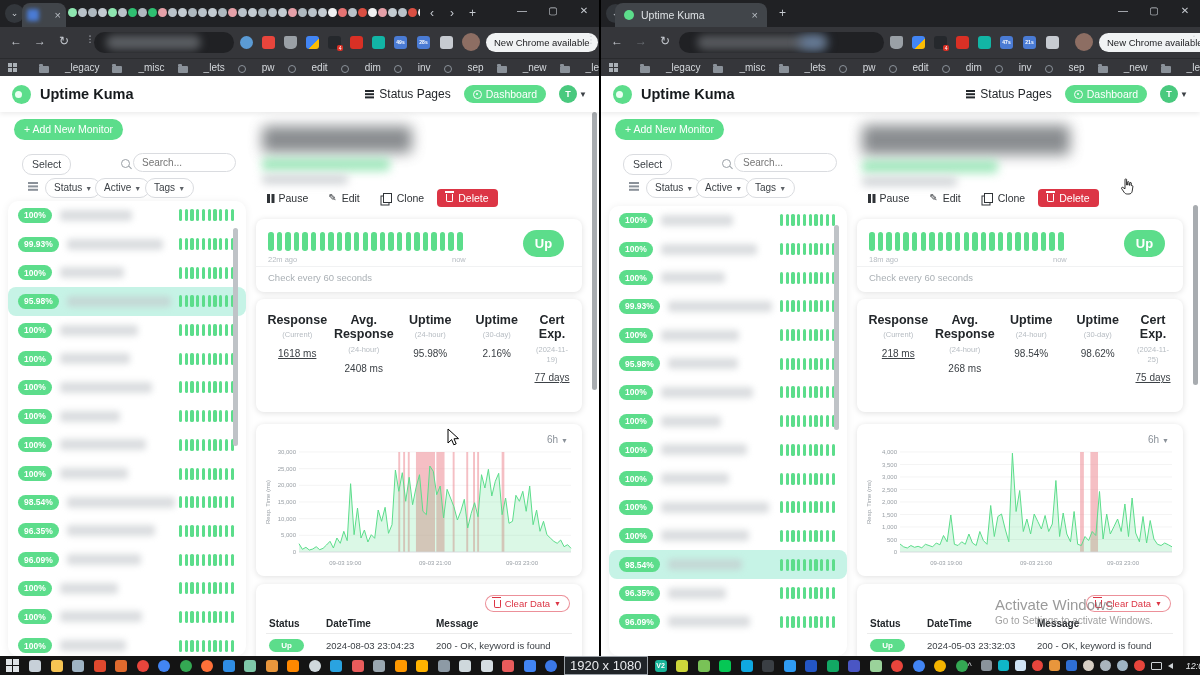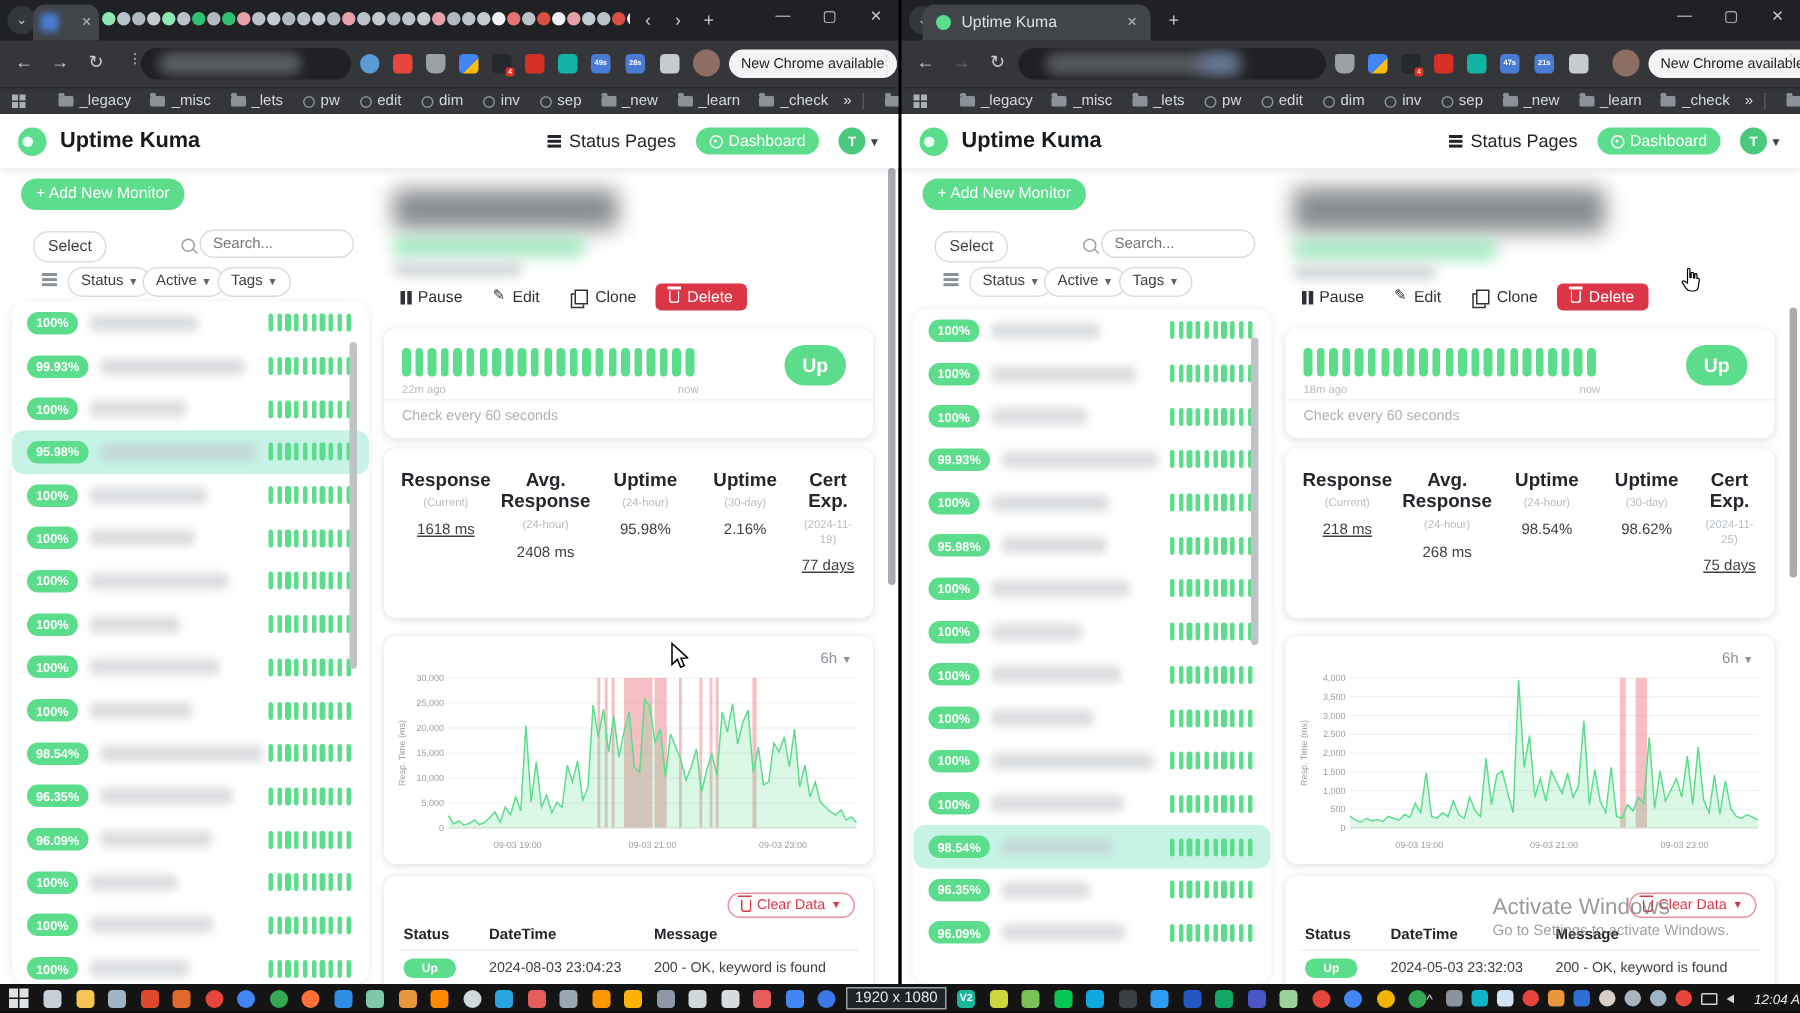--- a/index.html
+++ b/index.html
@@ -37,21 +37,21 @@
   .newchrome{position:absolute;top:6px;height:19px;background:#f1f3f4;border-radius:10px;color:#202124;
              font-size:9.5px;line-height:19px;padding:0 8px;white-space:nowrap;}
   .kebab{position:absolute;top:7px;color:#c7cbd1;font-size:10px;}
   
   .bookbar{position:absolute;top:58px;left:0;right:0;height:18px;background:#35363a;border-top:1px solid #2a2b2e;
            display:flex;align-items:center;padding:0 8px;box-sizing:border-box;color:#d5d9dd;font-size:10px;}
   .bgrid{width:9px;height:9px;display:grid;grid-template-columns:4px 4px;grid-gap:1px;margin-right:8px;}
   .bgrid i{background:#aab0b6;display:block;}
   .bdiv{width:1px;height:11px;background:#54585d;margin:0 7px;}
   .bmitems{display:flex;align-items:center;gap:13px;}
-  .bmitem{display:flex;align-items:center;gap:4px;white-space:nowrap;}
+  .bmitem{display:flex;align-items:flex-end;gap:16px;white-space:nowrap;}
   .bmic{display:inline-block;}
   .bmic.folder{width:10px;height:7px;background:#8a9199;border-radius:1px;position:relative;}
   .bmic.folder::before{content:"";position:absolute;top:-2px;left:0;width:4px;height:2px;background:#8a9199;border-radius:1px 1px 0 0;}
   .bmic.globe{width:8px;height:8px;border:1.2px solid #8a9199;border-radius:50%;box-sizing:border-box;}
   .bmright{margin-left:auto;display:flex;align-items:center;gap:7px;}
   
   .page{position:absolute;top:76px;left:0;right:0;height:580px;background:#fff;overflow:hidden;}
   .appheader{position:absolute;top:0;left:0;right:0;height:36px;background:#fff;box-shadow:0 2px 5px rgba(0,0,0,.08);z-index:5;
              display:flex;align-items:center;padding:0 12px;box-sizing:border-box;}
   .logo{width:19px;height:19px;border-radius:50%;background:#5cdd8b;position:relative;margin-right:9px;}
@@ -138,21 +138,21 @@
   .wmark1{position:absolute;left:394px;top:520px;font-size:15px;color:rgba(120,120,120,.75);}
   .wmark2{position:absolute;left:394px;top:539px;font-size:10px;color:rgba(120,120,120,.7);}
   
   #taskbar{position:absolute;left:0;top:656px;width:1200px;height:19px;background:#141414;display:flex;
            align-items:center;padding:0 6px;box-sizing:border-box;}
   .startb{width:13px;height:13px;display:grid;grid-template-columns:6px 6px;grid-gap:1px;margin-right:10px;}
   .startb i{background:#dfe3e6;display:block;}
   .tbicons{display:flex;align-items:center;gap:9.5px;}
   .tbi{width:12px;height:12px;border-radius:3px;display:block;position:relative;}
   .tbi.act{box-shadow:0 9px 0 -7.5px #58b7f0;}
-  .resbox{border:1px solid #9aa0a6;background:#202428;color:#e8eaed;font-size:10px;padding:1px 5px;margin:0 7px;
+  .resbox{border:1px solid #9aa0a6;background:#202428;color:#e8eaed;font-size:13px;padding:1px 5px;margin:0 7px;
           white-space:nowrap;}
   .traywrap{margin-left:auto;display:flex;align-items:center;gap:6px;}
   .chev{color:#cfd3d7;font-size:9px;margin-right:3px;}
   .tbi.tray{width:11px;height:11px;}
   .netic{width:11px;height:8px;border:1.2px solid #cfd3d7;border-radius:1px;box-sizing:border-box;}
   .volic{width:0;height:0;border-right:5px solid #cfd3d7;border-top:3px solid transparent;border-bottom:3px solid transparent;}
   .clock{color:#e8eaed;font-size:9px;margin:0 9px 0 7px;white-space:nowrap;font-style:italic;}
   .cursor{position:absolute;z-index:60;pointer-events:none;}
 </style>
 </head>

